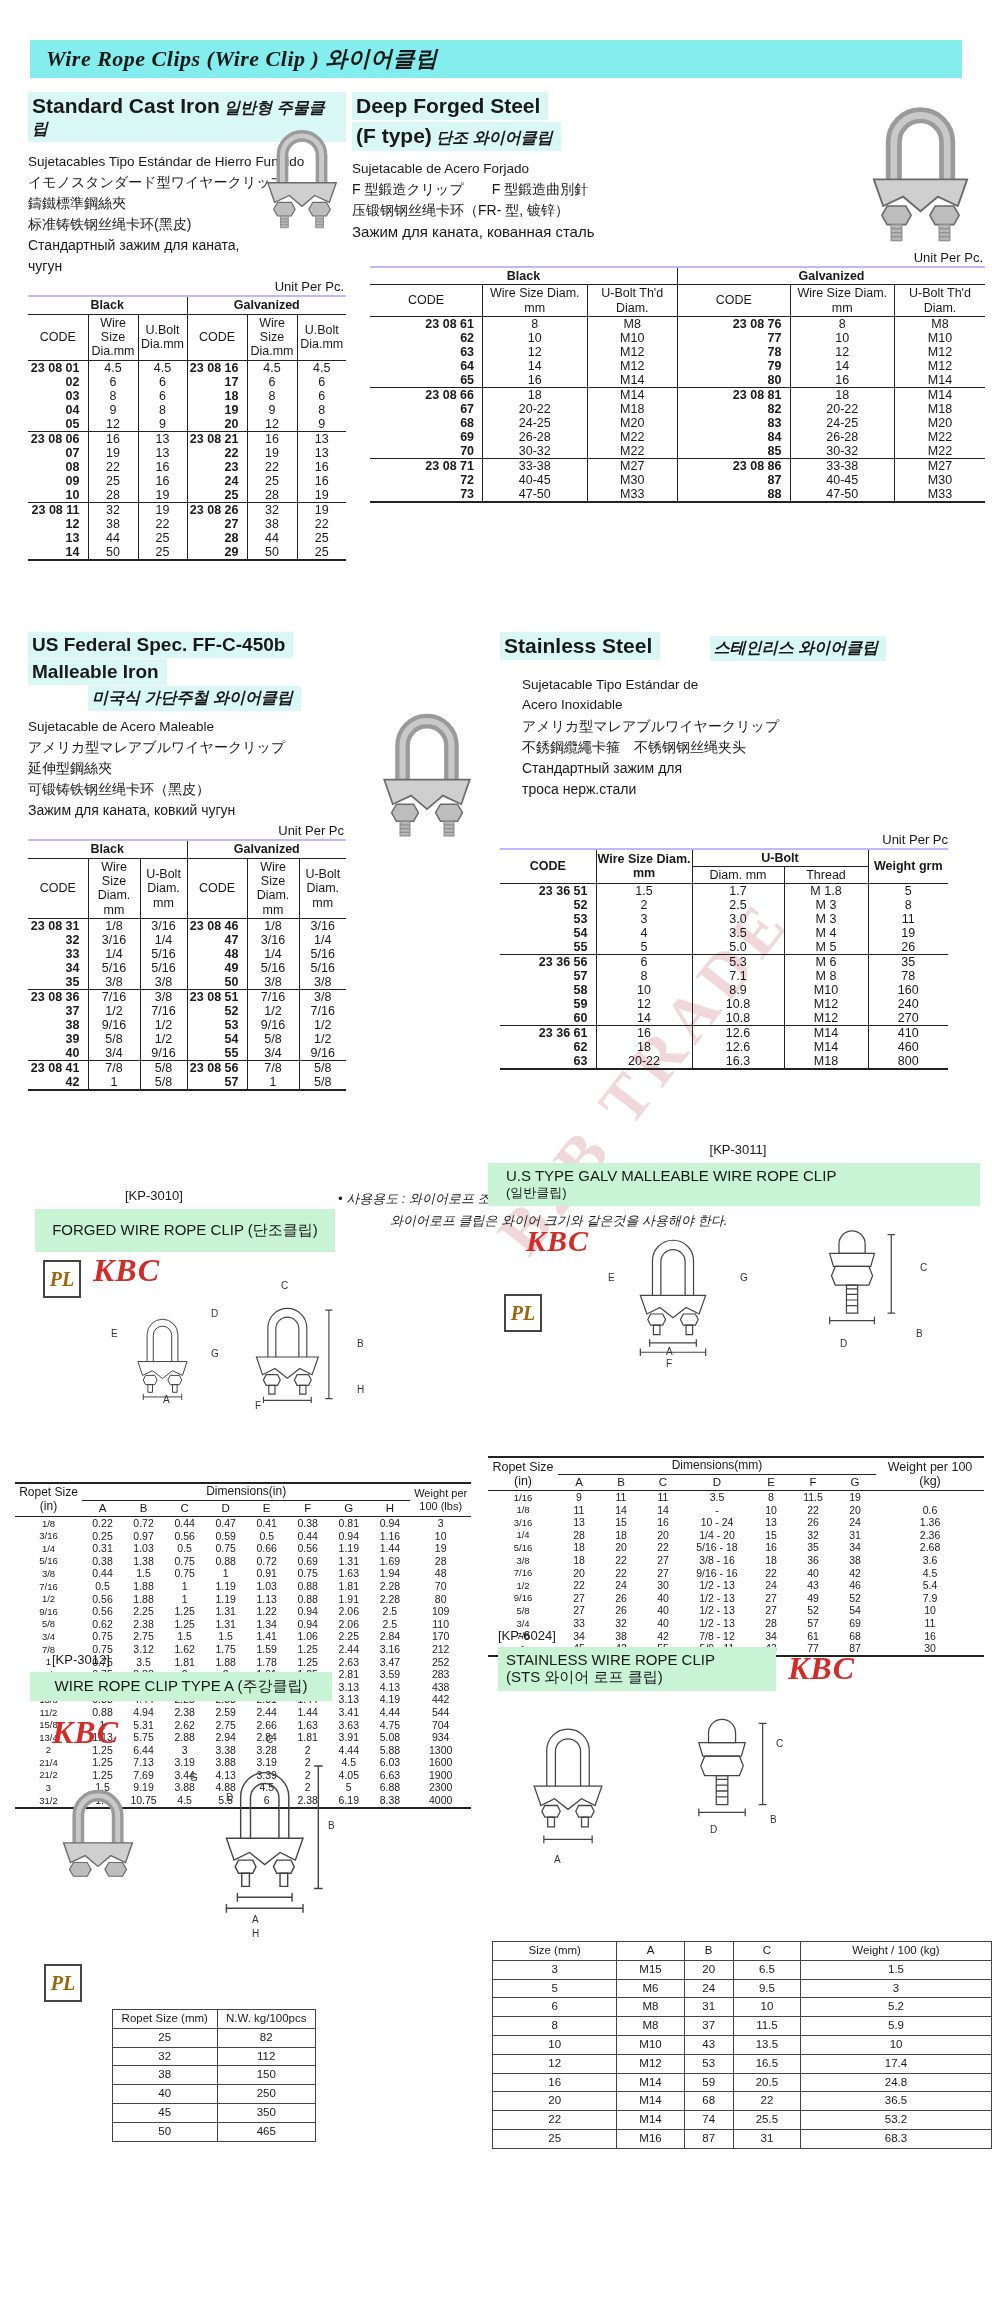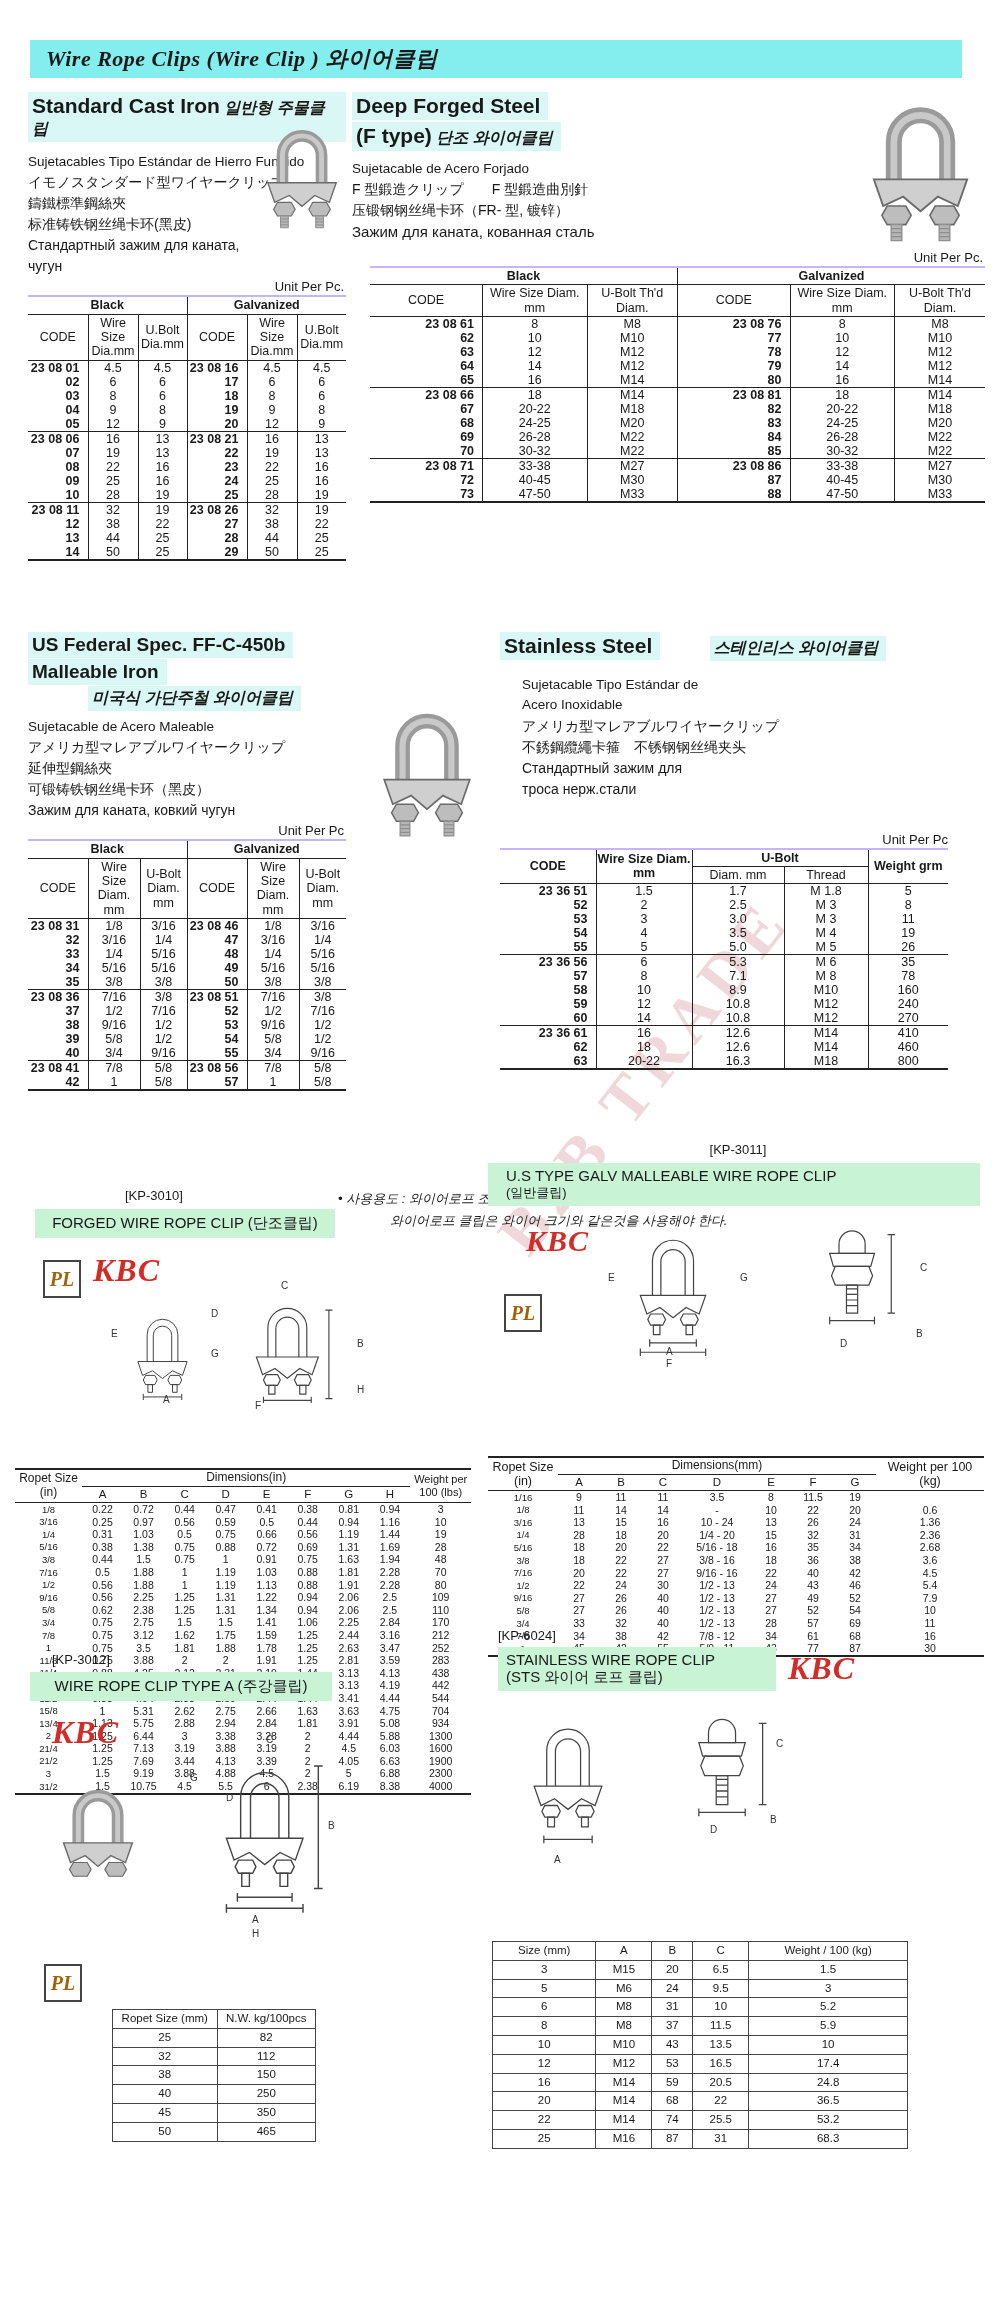--- a/index.html
+++ b/index.html
@@ -691,21 +691,21 @@
     </table>
   </section>
 
   <div class="abs note" style="left:338px;top:1188px;font-style:italic;">
     <div>• 사용용도 : 와이어로프 조립시 사용</div>
     <div style="margin-left:52px;">와이어로프 클립은 와이어 크기와 같은것을 사용해야 한다.</div>
   </div>
 
   <section class="abs" style="left:15px;top:1188px;width:456px;">
     <div class="tag" style="margin-left:110px;">[KP-3010]</div>
-    <div class="greenbar" style="margin-left:20px;margin-top:6px;width:300px;padding:5px 0;">
+    <div class="greenbar" style="margin-left:20px;margin-top:6px;width:300px;padding:12px 0;">
       <span class="l1">FORGED WIRE ROPE CLIP (단조클립)</span>
     </div>
     <div class="plbox abs" style="left:28px;top:72px;width:34px;height:34px;">
       <span>PL</span>
     </div>
     <div class="kbc abs" style="left:78px;top:64px;font-size:32px;">KBC</div>
 
     <svg class="abs" style="left:105px;top:112px;" width="85" height="100" viewBox="0 0 100 130">
       <path class="s1" d="M30 80 V45 a20 20 0 0 1 40 0 V80"></path>
       <path class="s1" d="M38 80 V46 a12 12 0 0 1 24 0 V80"></path>
@@ -1272,21 +1272,21 @@
       <path class="s1" d="M48 74 h12 v30 h-12 z"></path>
       <path class="s1" d="M48 78 h12 M48 84 h12 M48 90 h12 M48 96 h12"></path>
       <path class="s1" d="M96 20 v84 M92 20 h8 M92 104 h8"></path>
       <path class="s1" d="M30 112 h48 M30 108 v8 M78 108 v8"></path>
     </svg>
     <span class="dl" style="left:66px;top:226px;">A</span>
     <span class="dl" style="left:282px;top:186px;">B</span>
     <span class="dl" style="left:288px;top:110px;">C</span>
     <span class="dl" style="left:222px;top:196px;">D</span>
 
-    <table class="grid" style="margin-left:4px;margin-top:250px;width:416px;">
+    <table class="grid" style="margin-left:4px;margin-top:250px;width:500px;">
       <thead>
         <tr>
           <th>Size (mm)</th>
           <th>A</th>
           <th>B</th>
           <th>C</th>
           <th>Weight / 100 (kg)</th>
         </tr>
       </thead>
       <tbody>

